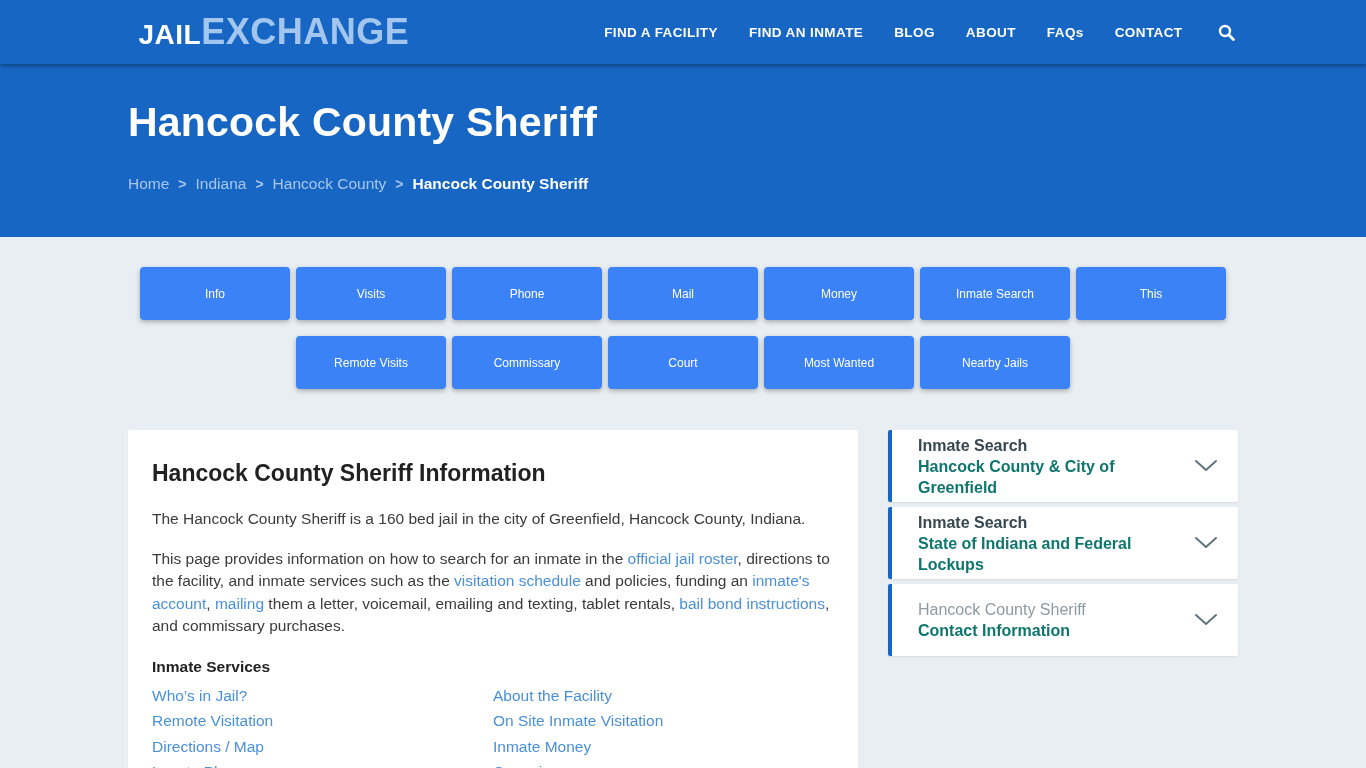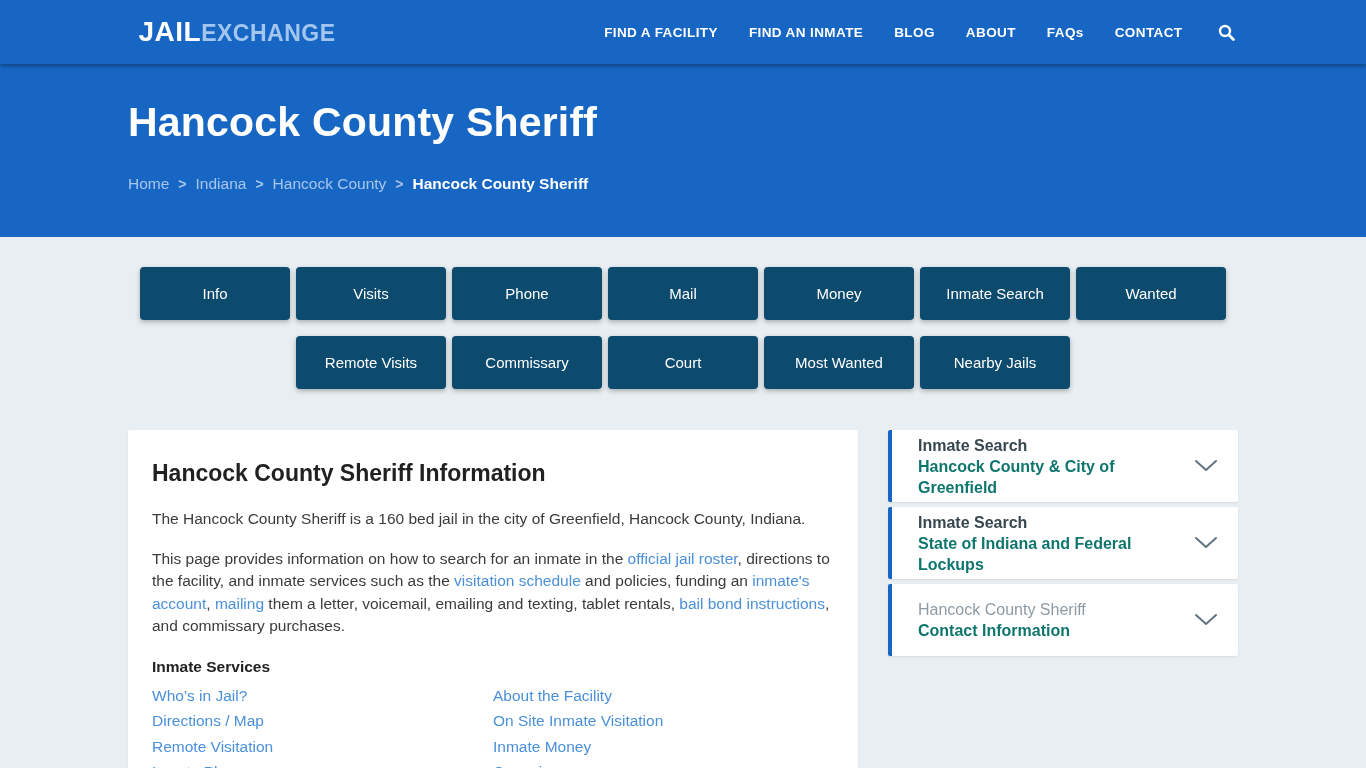--- a/index.html
+++ b/index.html
@@ -14,21 +14,21 @@
 
   
   .topbar {
     height: 64px; background: #1766c4; position: relative; z-index: 3;
     box-shadow: 0 2px 4px rgba(0,0,0,0.35);
     padding-left: 21px;
   }
   .topbar-inner { height: 100%; display: flex; align-items: center; }
   .logo { display: flex; align-items: baseline; text-decoration: none; cursor: pointer; }
   .logo-jail { color: #ffffff; font-size: 28px; font-weight: 700; letter-spacing: 0.5px; }
-  .logo-exchange { color: #a3c6ef; font-size: 23px; font-weight: 700; letter-spacing: 0.5px; }
+  .logo-exchange { color: #a3c6ef; font-size: 36px; font-weight: 700; letter-spacing: 0.5px; }
   .mainnav { margin-left: auto; display: flex; align-items: center; gap: 31px; margin-right: 14px; }
   .mainnav a {
     color: #ffffff; text-decoration: none; font-size: 13.5px; font-weight: 700;
     letter-spacing: 0.4px; cursor: pointer; white-space: nowrap;
   }
   .search-btn { display: inline-flex; align-items: center; cursor: pointer; margin-left: 4px; }
 
   
   .hero { height: 173px; background: #1766c4; position: relative; z-index: 1; }
   .hero h1 {
@@ -38,22 +38,22 @@
   .breadcrumb { margin-top: 28px; font-size: 15.5px; display: flex; align-items: center; }
   .breadcrumb a { color: #a9c7ee; text-decoration: none; cursor: pointer; }
   .breadcrumb .sep { color: #a9c7ee; font-weight: 700; margin: 0 9px; font-size: 14px; }
   .breadcrumb .current { color: #ffffff; font-weight: 700; }
 
   
   .quick-links { margin-top: 30px; }
   .btn-row { display: flex; justify-content: center; gap: 6px; }
   .btn-row + .btn-row { margin-top: 16px; }
   .ql-btn {
-    width: 150px; height: 53px; background: #0c4a6e; border: none; border-radius: 4px;
-    color: #ffffff; font-size: 15px; font-family: "Liberation Sans", sans-serif;
+    width: 150px; height: 53px; background: #3b82f6; border: none; border-radius: 4px;
+    color: #ffffff; font-size: 12px; font-family: "Liberation Sans", sans-serif;
     cursor: pointer; box-shadow: 0 2px 5px rgba(0,0,0,0.28);
     display: flex; align-items: center; justify-content: center;
   }
 
   
   .content { display: flex; gap: 30px; margin-top: 41px; align-items: flex-start; }
   .main-card {
     width: 730px; min-height: 420px; background: #ffffff; border-radius: 2px;
     padding: 30px 24px 24px 24px; box-shadow: 0 1px 2px rgba(0,0,0,0.06);
   }
@@ -121,21 +121,21 @@
 </section>
 
 <section class="quick-links">
   <div class="btn-row">
     <button class="ql-btn">Info</button>
     <button class="ql-btn">Visits</button>
     <button class="ql-btn">Phone</button>
     <button class="ql-btn">Mail</button>
     <button class="ql-btn">Money</button>
     <button class="ql-btn">Inmate Search</button>
-    <button class="ql-btn">Wanted</button>
+    <button class="ql-btn">This</button>
   </div>
   <div class="btn-row">
     <button class="ql-btn">Remote Visits</button>
     <button class="ql-btn">Commissary</button>
     <button class="ql-btn">Court</button>
     <button class="ql-btn">Most Wanted</button>
     <button class="ql-btn">Nearby Jails</button>
   </div>
 </section>
 
@@ -143,22 +143,22 @@
 
   <main class="main-card">
     <h2>Hancock County Sheriff Information</h2>
     <p>The Hancock County Sheriff is a 160 bed jail in the city of Greenfield, Hancock County, Indiana.</p>
     <p><span>This page provides information on how to search for an inmate in the </span><a>official jail roster</a><span>, directions to the facility, and inmate services such as the </span><a>visitation schedule</a><span> and policies, funding an </span><a>inmate's account</a><span>, </span><a>mailing</a><span> them a letter, voicemail, emailing and texting, tablet rentals, </span><a>bail bond instructions</a><span>, and commissary purchases.</span></p>
 
     <div class="services-heading">Inmate Services</div>
     <div class="services">
       <div class="col">
         <a>Who’s in Jail?</a>
+        <a>Remote Visitation</a>
         <a>Directions / Map</a>
-        <a>Remote Visitation</a>
         <a>Inmate Phones</a>
       </div>
       <div class="col">
         <a>About the Facility</a>
         <a>On Site Inmate Visitation</a>
         <a>Inmate Money</a>
         <a>Commissary</a>
       </div>
     </div>
   </main>

